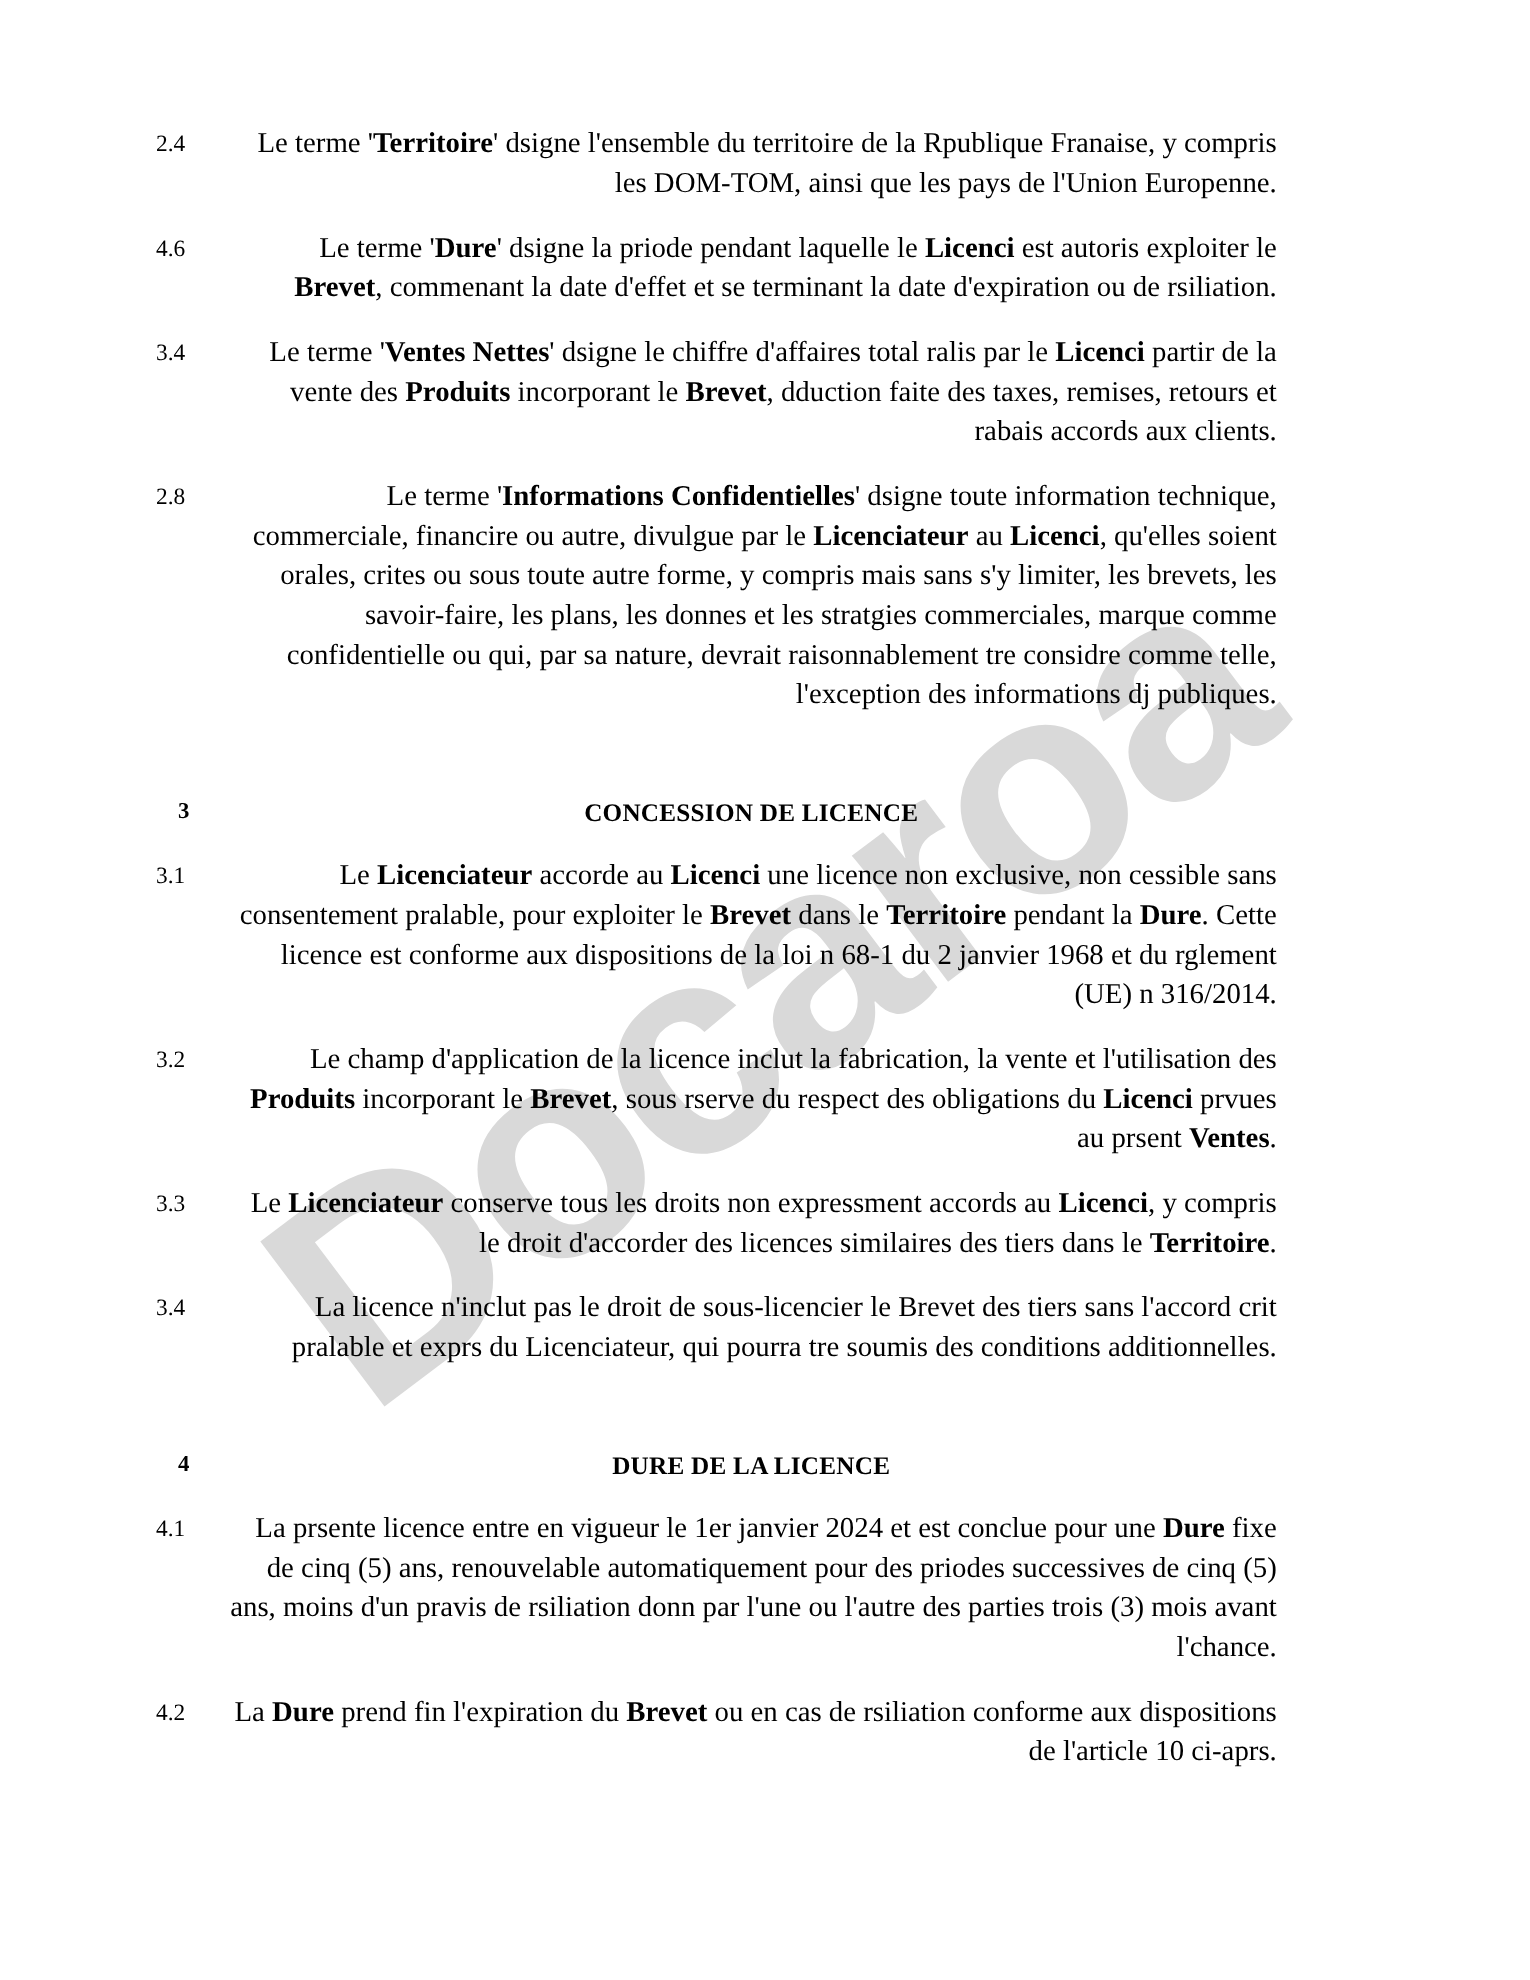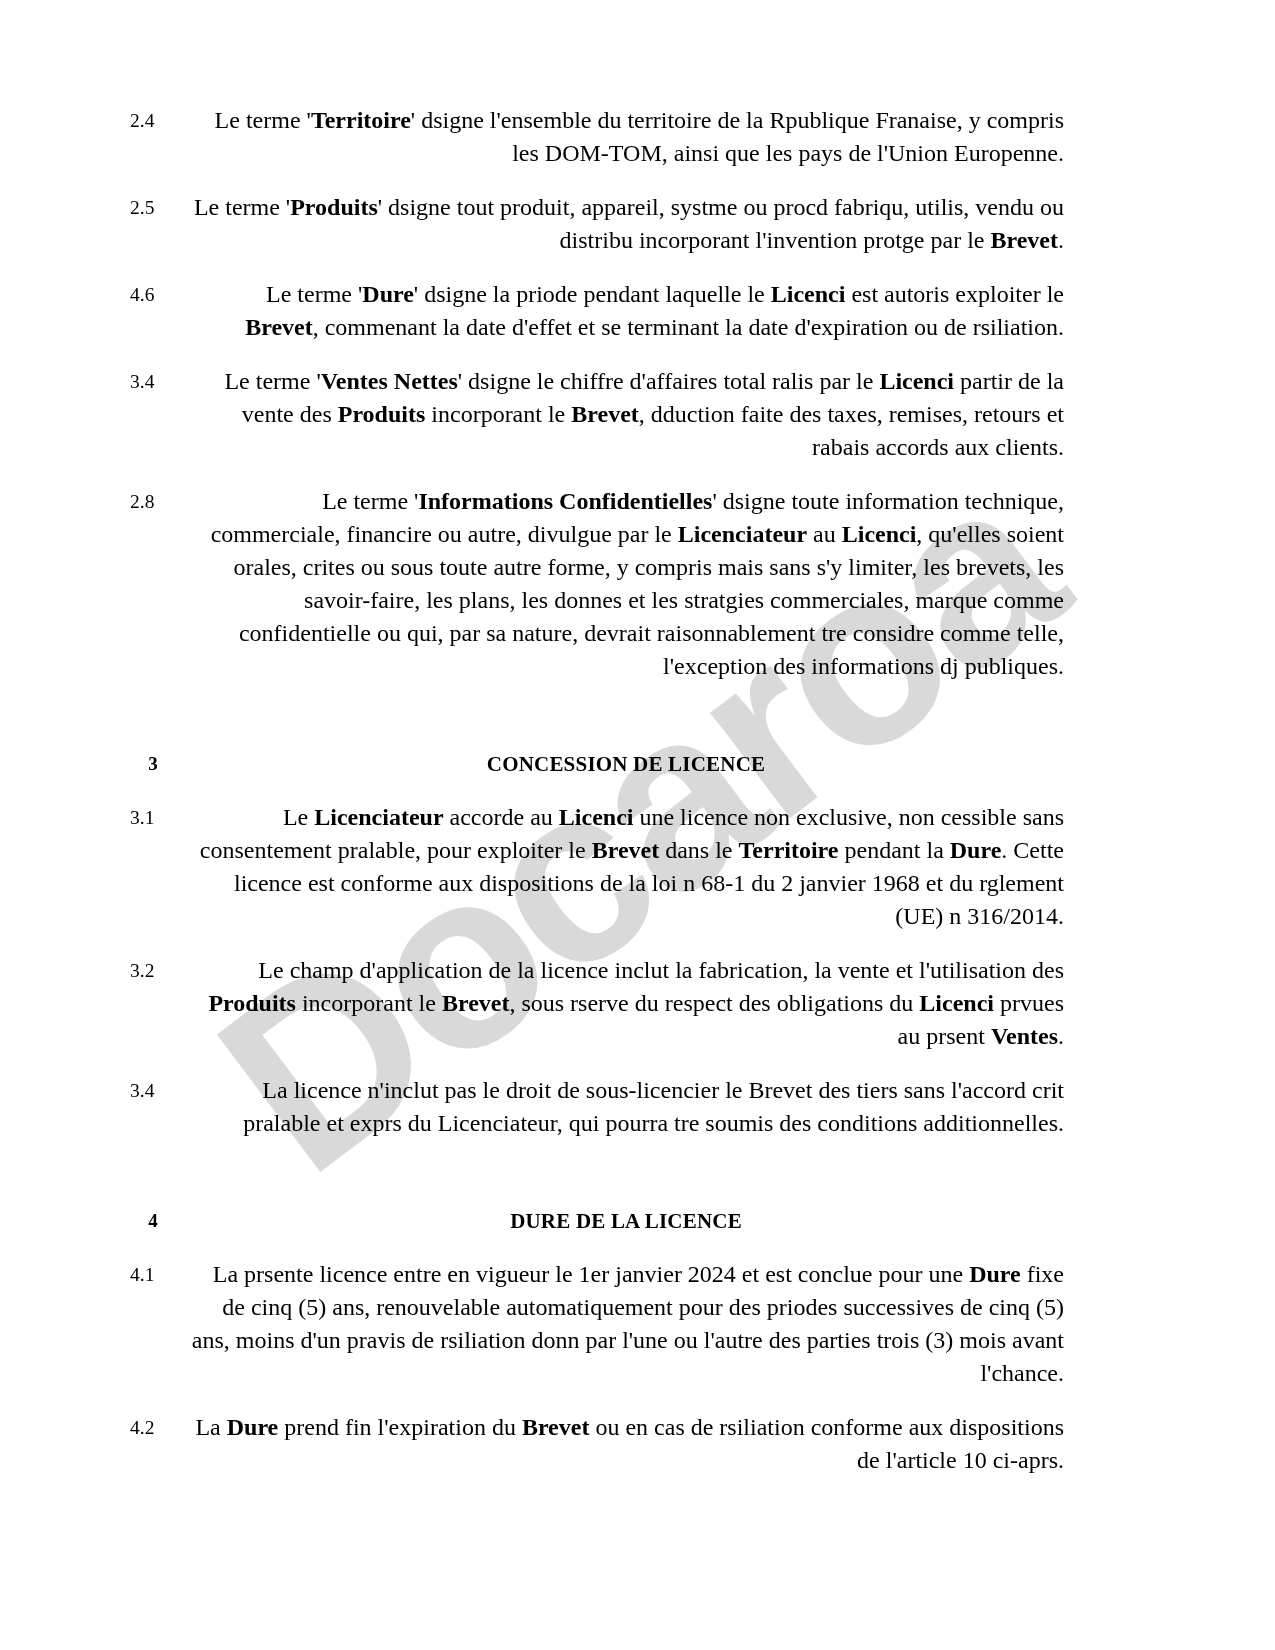--- a/index.html
+++ b/index.html
@@ -98,24 +98,20 @@
 <div class="page">
 
   <div class="watermark">Docaroa</div>
 
   <div class="content">
       <div class="clause">
         <div class="clause-num">2.4</div>
         <div class="clause-body">Le terme '<b>Territoire</b>' dsigne l'ensemble du territoire de la Rpublique Franaise, y compris les DOM-TOM, ainsi que les pays de l'Union Europenne.</div>
       </div>
       <div class="clause">
-        <div class="clause-num">2.5</div>
-        <div class="clause-body">Le terme '<b>Produits</b>' dsigne tout produit, appareil, systme ou procd fabriqu, utilis, vendu ou distribu incorporant l'invention protge par le <b>Brevet</b>.</div>
-      </div>
-      <div class="clause">
         <div class="clause-num">4.6</div>
         <div class="clause-body">Le terme '<b>Dure</b>' dsigne la priode pendant laquelle le <b>Licenci</b> est autoris  exploiter le <b>Brevet</b>, commenant  la date d'effet et se terminant  la date d'expiration ou de rsiliation.</div>
       </div>
       <div class="clause">
         <div class="clause-num">3.4</div>
         <div class="clause-body">Le terme '<b>Ventes Nettes</b>' dsigne le chiffre d'affaires total ralis par le <b>Licenci</b>  partir de la vente des <b>Produits</b> incorporant le <b>Brevet</b>, dduction faite des taxes, remises, retours et rabais accords aux clients.</div>
       </div>
       <div class="clause">
         <div class="clause-num">2.8</div>
         <div class="clause-body">Le terme '<b>Informations Confidentielles</b>' dsigne toute information technique, commerciale, financire ou autre, divulgue par le <b>Licenciateur</b> au <b>Licenci</b>, qu'elles soient orales, crites ou sous toute autre forme, y compris mais sans s'y limiter, les brevets, les savoir-faire, les plans, les donnes et les stratgies commerciales, marque comme confidentielle ou qui, par sa nature, devrait raisonnablement tre considre comme telle,  l'exception des informations dj publiques.</div>
@@ -126,20 +122,24 @@
       </div>
       <div class="clause">
         <div class="clause-num">3.1</div>
         <div class="clause-body">Le <b>Licenciateur</b> accorde au <b>Licenci</b> une licence non exclusive, non cessible sans consentement pralable, pour exploiter le <b>Brevet</b> dans le <b>Territoire</b> pendant la <b>Dure</b>. Cette licence est conforme aux dispositions de la loi n 68-1 du 2 janvier 1968 et du rglement (UE) n 316/2014.</div>
       </div>
       <div class="clause">
         <div class="clause-num">3.2</div>
         <div class="clause-body">Le champ d'application de la licence inclut la fabrication, la vente et l'utilisation des <b>Produits</b> incorporant le <b>Brevet</b>, sous rserve du respect des obligations du <b>Licenci</b> prvues au prsent <b>Ventes</b>.</div>
       </div>
       <div class="clause">
+        <div class="clause-num">3.3</div>
+        <div class="clause-body">Le <b>Licenciateur</b> conserve tous les droits non expressment accords au <b>Licenci</b>, y compris le droit d'accorder des licences similaires  des tiers dans le <b>Territoire</b>.</div>
+      </div>
+      <div class="clause">
         <div class="clause-num">3.4</div>
         <div class="clause-body">La licence n'inclut pas le droit de sous-licencier le Brevet  des tiers sans l'accord crit pralable et exprs du Licenciateur, qui pourra tre soumis  des conditions additionnelles.</div>
       </div>
       <div class="section-heading">
         <div class="sec-num">4</div>
         <div class="sec-title">DURE DE LA LICENCE</div>
       </div>
       <div class="clause">
         <div class="clause-num">4.1</div>
         <div class="clause-body">La prsente licence entre en vigueur le 1er janvier 2024 et est conclue pour une <b>Dure</b> fixe de cinq (5) ans, renouvelable automatiquement pour des priodes successives de cinq (5) ans,  moins d'un pravis de rsiliation donn par l'une ou l'autre des parties trois (3) mois avant l'chance.</div>

